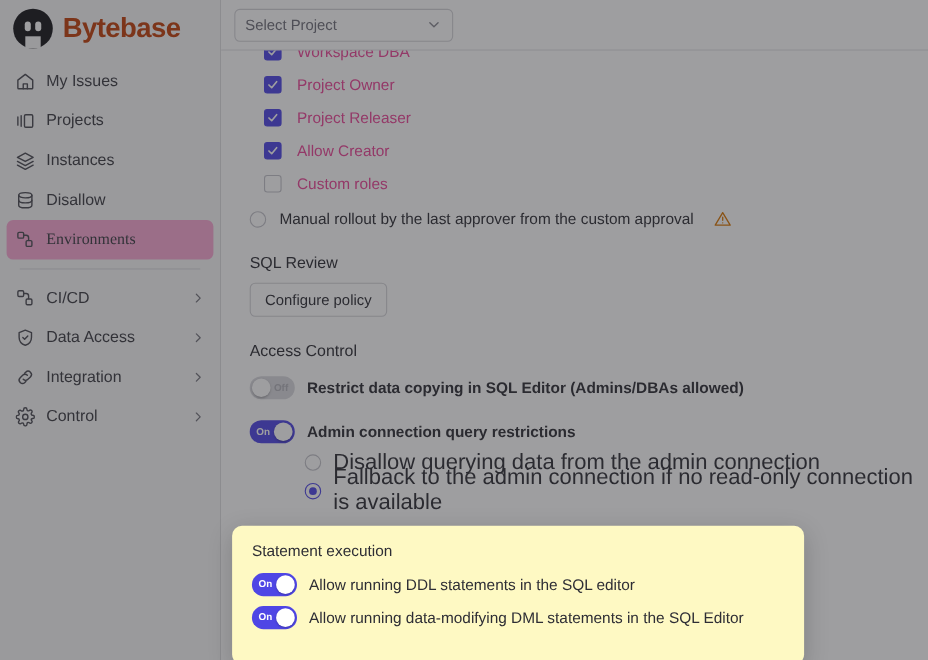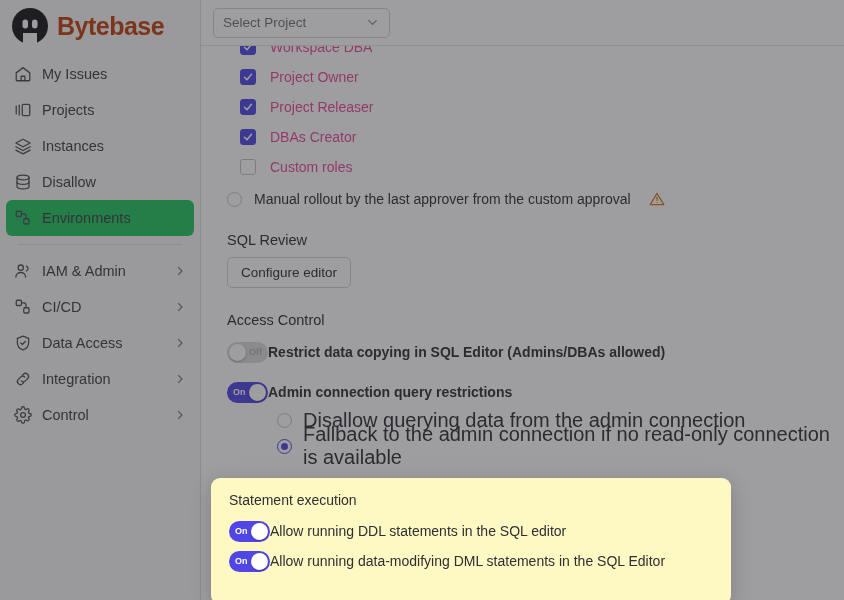--- a/index.html
+++ b/index.html
@@ -57,21 +57,21 @@
     display: flex; align-items: center;
     gap: 10px;
     height: 36px;
     padding: 0 8px;
     border-radius: 6px;
     color: #3c3c43;
     font-size: 14.5px;
     cursor: pointer;
     position: relative;
   }
-  .nav-item.active { background: #22c55e; }
+  .nav-item.active { background: #f9a8d4; font-family: Liberation Serif, serif; }
   .nav-icon {
     width: 18px; height: 18px;
     flex: 0 0 18px;
     display: flex; align-items: center; justify-content: center;
   }
   .nav-icon svg { width: 18px; height: 18px; display: block; }
   .nav-label { flex: 1 1 auto; white-space: nowrap; }
   .nav-chevron {
     width: 12px; height: 12px;
     flex: 0 0 12px;
@@ -95,21 +95,21 @@
   }
   .topbar {
     height: 46px;
     flex: 0 0 46px;
     border-bottom: 1px solid #e3e3e6;
     display: flex; align-items: center;
     padding: 0 0 0 12px;
     background: #ffffff;
   }
   .project-select {
-    width: 177px; height: 30px;
+    width: 199px; height: 30px;
     border: 1px solid #d4d4d8;
     border-radius: 5px;
     background: #ffffff;
     display: flex; align-items: center;
     justify-content: space-between;
     padding: 0 9px;
     font-size: 13.5px;
     color: #70707a;
     cursor: pointer;
   }
@@ -181,20 +181,21 @@
     border: 1px solid #d4d4d8;
     border-radius: 5px;
     background: #ffffff;
     font-size: 13.5px;
     color: #2e2e35;
     cursor: pointer;
   }
 
   .toggle-row {
     display: flex; align-items: center;
+    gap: 11px;
     height: 30px;
     margin-top: 4px;
   }
   .switch {
     width: 41px; height: 21px;
     flex: 0 0 41px;
     border-radius: 11px;
     position: relative;
     display: flex; align-items: center;
     cursor: pointer;
@@ -327,35 +328,20 @@
               <rect x="3" y="3" width="7" height="7" rx="1.5"></rect>
               <rect x="13" y="13" width="7" height="7" rx="1.5"></rect>
               <path d="M10 6.5h3a3 3 0 0 1 3 3v3"></path>
             </svg>
           </span>
           <span class="nav-label">Environments</span>
         </div>
 
         <div class="nav-divider"></div>
 
-        <div class="nav-item">
-          <span class="nav-icon">
-            <svg viewBox="0 0 24 24" fill="none" stroke="#4b4b53" stroke-width="1.7" stroke-linecap="round" stroke-linejoin="round">
-              <circle cx="9" cy="7.5" r="3.5"></circle>
-              <path d="M2.5 20c0-3.6 2.9-6 6.5-6s6.5 2.4 6.5 6"></path>
-              <path d="M16.5 5.5a3.5 3.5 0 0 1 0 6.5"></path>
-            </svg>
-          </span>
-          <span class="nav-label">IAM &amp; Admin</span>
-          <span class="nav-chevron">
-            <svg viewBox="0 0 24 24" fill="none" stroke="currentColor" stroke-width="2.2" stroke-linecap="round" stroke-linejoin="round">
-                <path d="M9 5l7 7-7 7"></path>
-              </svg>
-          </span>
-        </div>
 
         <div class="nav-item">
           <span class="nav-icon">
             <svg viewBox="0 0 24 24" fill="none" stroke="#4b4b53" stroke-width="1.7" stroke-linecap="round" stroke-linejoin="round">
               <rect x="3" y="3" width="7" height="7" rx="1.5"></rect>
               <rect x="13" y="13" width="7" height="7" rx="1.5"></rect>
               <path d="M10 6.5h3a3 3 0 0 1 3 3v3"></path>
             </svg>
           </span>
           <span class="nav-label">CI/CD</span>
@@ -457,21 +443,21 @@
             </span>
             <span class="role-label">Project Releaser</span>
           </div>
 
           <div class="role-row">
             <span class="cbox checked">
               <svg viewBox="0 0 24 24" fill="none" stroke="#ffffff" stroke-width="3" stroke-linecap="round" stroke-linejoin="round">
                   <path d="M5 12.5l5 5 9-11"></path>
                 </svg>
             </span>
-            <span class="role-label">DBAs Creator</span>
+            <span class="role-label">Allow Creator</span>
           </div>
 
           <div class="role-row">
             <span class="cbox"></span>
             <span class="role-label">Custom roles</span>
           </div>
         </div>
 
         <div class="radio-row">
           <span class="radio"></span>
@@ -479,21 +465,21 @@
           <span class="warn-icon">
             <svg viewBox="0 0 24 24" fill="none" stroke="#d97706" stroke-width="1.8" stroke-linecap="round" stroke-linejoin="round">
               <path d="M12 3.5 1.8 20.5h20.4z"></path>
               <path d="M12 9.5v4.5"></path>
                 <path d="M12 17.3h.01"></path>
             </svg>
           </span>
         </div>
 
         <div class="section-title">SQL Review</div>
-        <button class="btn-outline">Configure editor</button>
+        <button class="btn-outline">Configure policy</button>
 
         <div class="section-title" style="margin-top:24px;">Access Control</div>
 
         <div class="toggle-row">
           <span class="switch off">
             <span class="stext">Off</span>
             <span class="knob"></span>
           </span>
           <span class="toggle-label">Restrict data copying in SQL Editor (Admins/DBAs allowed)</span>
         </div>

